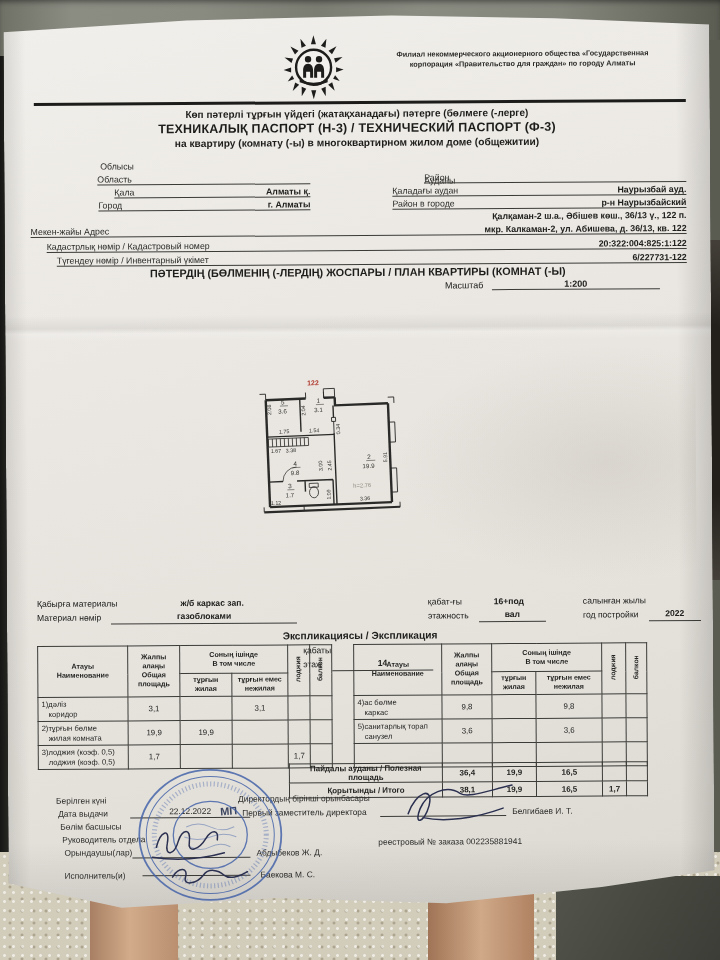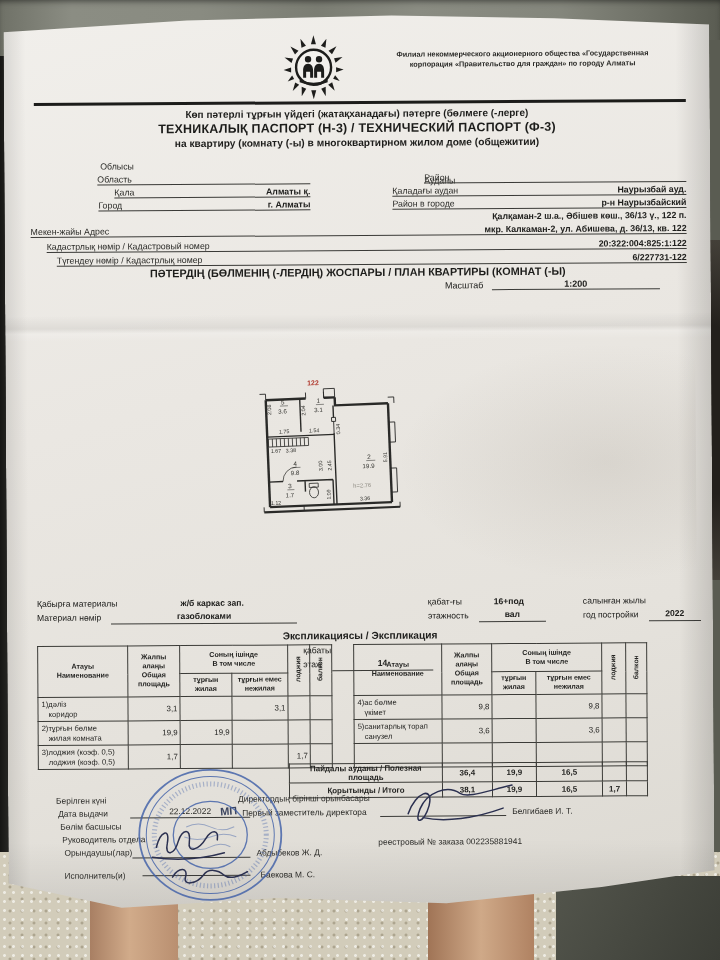--- a/index.html
+++ b/index.html
@@ -72,21 +72,21 @@
   .bgrp{position:absolute;font-size:8.6px;line-height:13px;}
   .bgrp .bl{display:flex;gap:10px;align-items:flex-end;}
   .bgrp .v{font-weight:bold;text-align:center;}
   
   .expl-title{position:absolute;left:23px;top:616px;width:660px;text-align:center;
     font-size:10.2px;font-weight:bold;}
   table.expl{position:absolute;border-collapse:collapse;table-layout:fixed;
     font-size:7.9px;color:#242422;}
   table.expl th,table.expl td{border:1px solid #3c3c38;padding:0 2px;}
   table.expl th{font-size:7.1px;font-weight:bold;line-height:1.25;padding:1px 1px;}
-  table.expl td{height:23px;text-align:right;}
+  table.expl td{height:23px;text-align:center;}
   table.expl td.name{text-align:left;font-size:7.6px;line-height:1.2;padding-left:3px;}
   .ind{padding-left:7px;}
   .vert span{writing-mode:vertical-rl;transform:rotate(180deg);font-size:6.8px;display:inline-block;max-height:44px;}
   .hrow1 th{height:25px;}
   .hrow2 th{height:20px;}
   table.sum{position:absolute;border-collapse:collapse;table-layout:fixed;font-size:8px;font-weight:bold;color:#242422;}
   table.sum td{border:1px solid #3c3c38;height:14px;text-align:center;padding:0 2px;}
   table.sum td.lab{text-align:center;font-size:7.9px;}
   
   .ftxt{position:absolute;font-size:8.4px;white-space:nowrap;color:#2b2b28;}
@@ -188,21 +188,21 @@
       </div>
     <div class="fline uline" style="left:26px;top:211px;width:656px;">
       <span class="lab">Мекен-жайы Адрес</span>
       <span class="val">мкр. Калкаман-2, ул. Абишева, д. 36/13, кв. 122</span>
       </div>
     <div class="fline uline" style="left:42px;top:226px;width:640px;">
       <span class="lab">Кадастрлық нөмір / Кадастровый номер</span>
       <span class="val">20:322:004:825:1:122</span>
       </div>
     <div class="fline uline" style="left:52px;top:240px;width:630px;">
-      <span class="lab">Түгендеу нөмір / Кадастрлық номер</span>
+      <span class="lab">Түгендеу нөмір / Инвентарный үкімет</span>
       <span class="val">6/227731-122</span>
       </div>
 
     <div class="plan-title">ПӘТЕРДІҢ (БӨЛМЕНІҢ (-ЛЕРДІҢ) ЖОСПАРЫ / ПЛАН КВАРТИРЫ (КОМНАТ (-Ы)</div>
     <div class="scale-row">
       <span class="lab">Масштаб</span>
       <span class="val">1:200</span>
     </div>
 
     <svg class="plan-svg" width="200" height="162" viewBox="0 0 200 162">
@@ -437,21 +437,21 @@
               <div>жилая</div>
             </th>
         <th>
               <div>тұрғын емес</div>
               <div>нежилая</div>
             </th>
       </tr>
       <tr>
         <td class="name">
               <div>4)ас бөлме</div>
-              <div class="ind">үкімет</div>
+              <div class="ind">каркас</div>
             </td>
         <td>9,8</td>
         <td></td>
         <td>9,8</td>
         <td></td>
         <td></td>
       </tr>
       <tr>
         <td class="name">
               <div>5)санитарлық торап</div>

